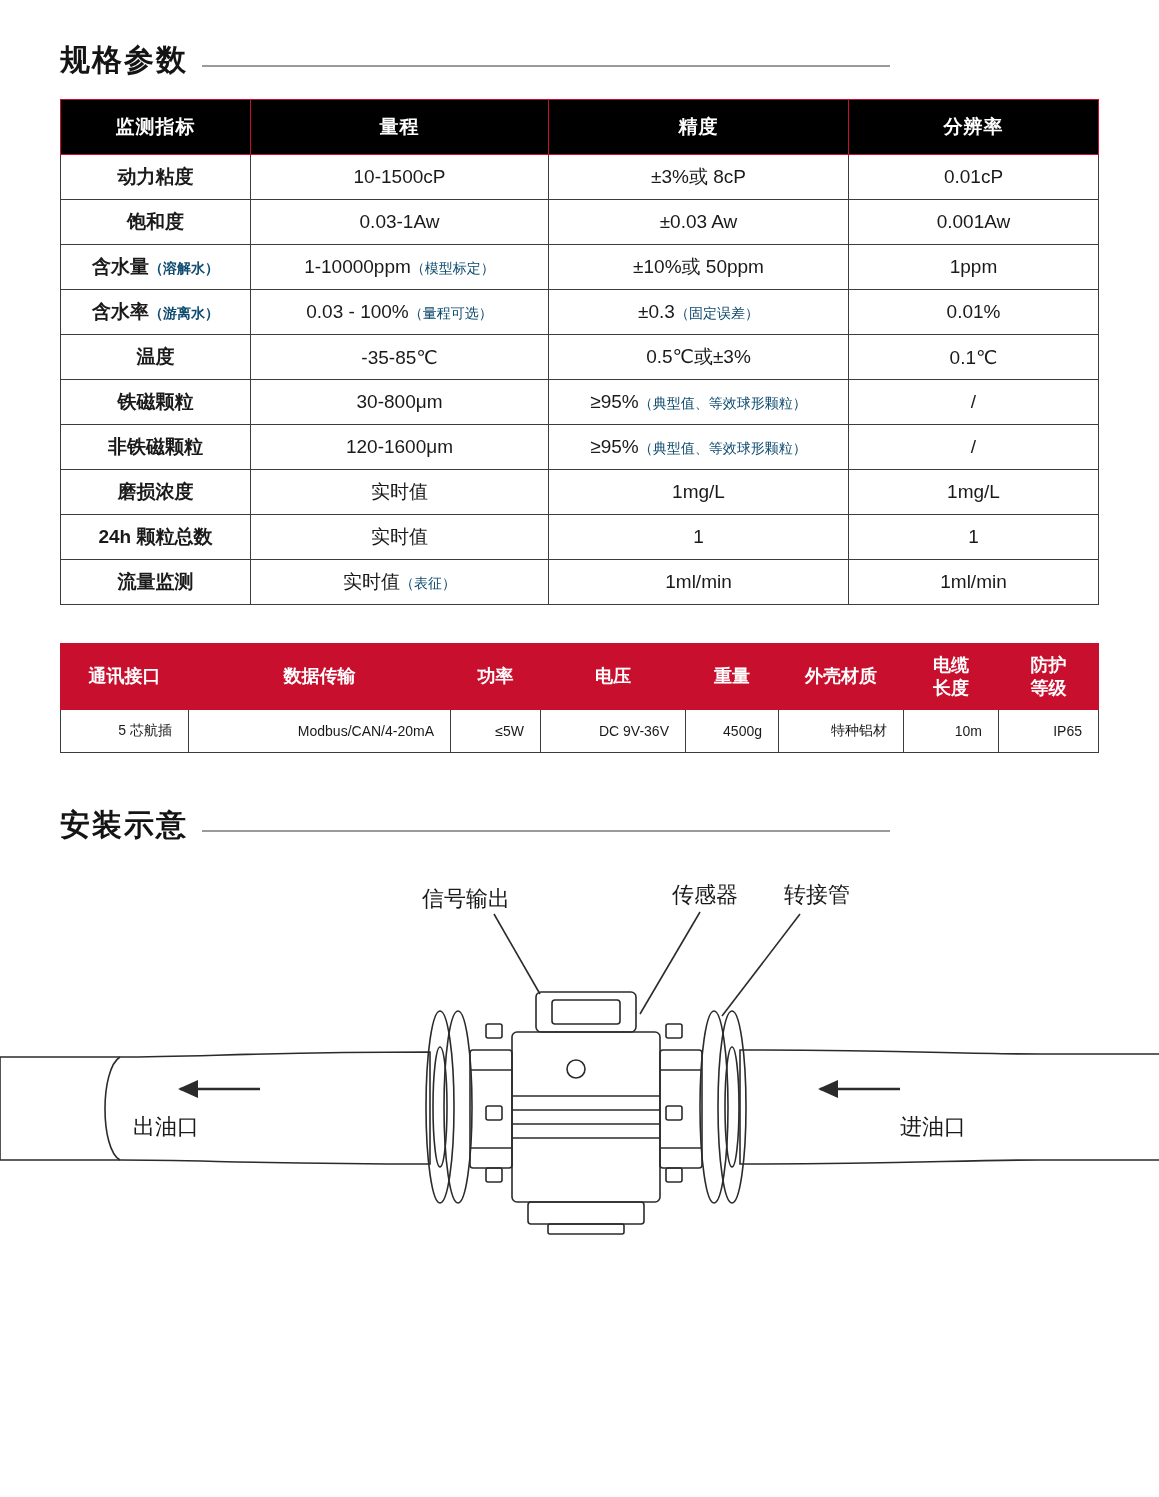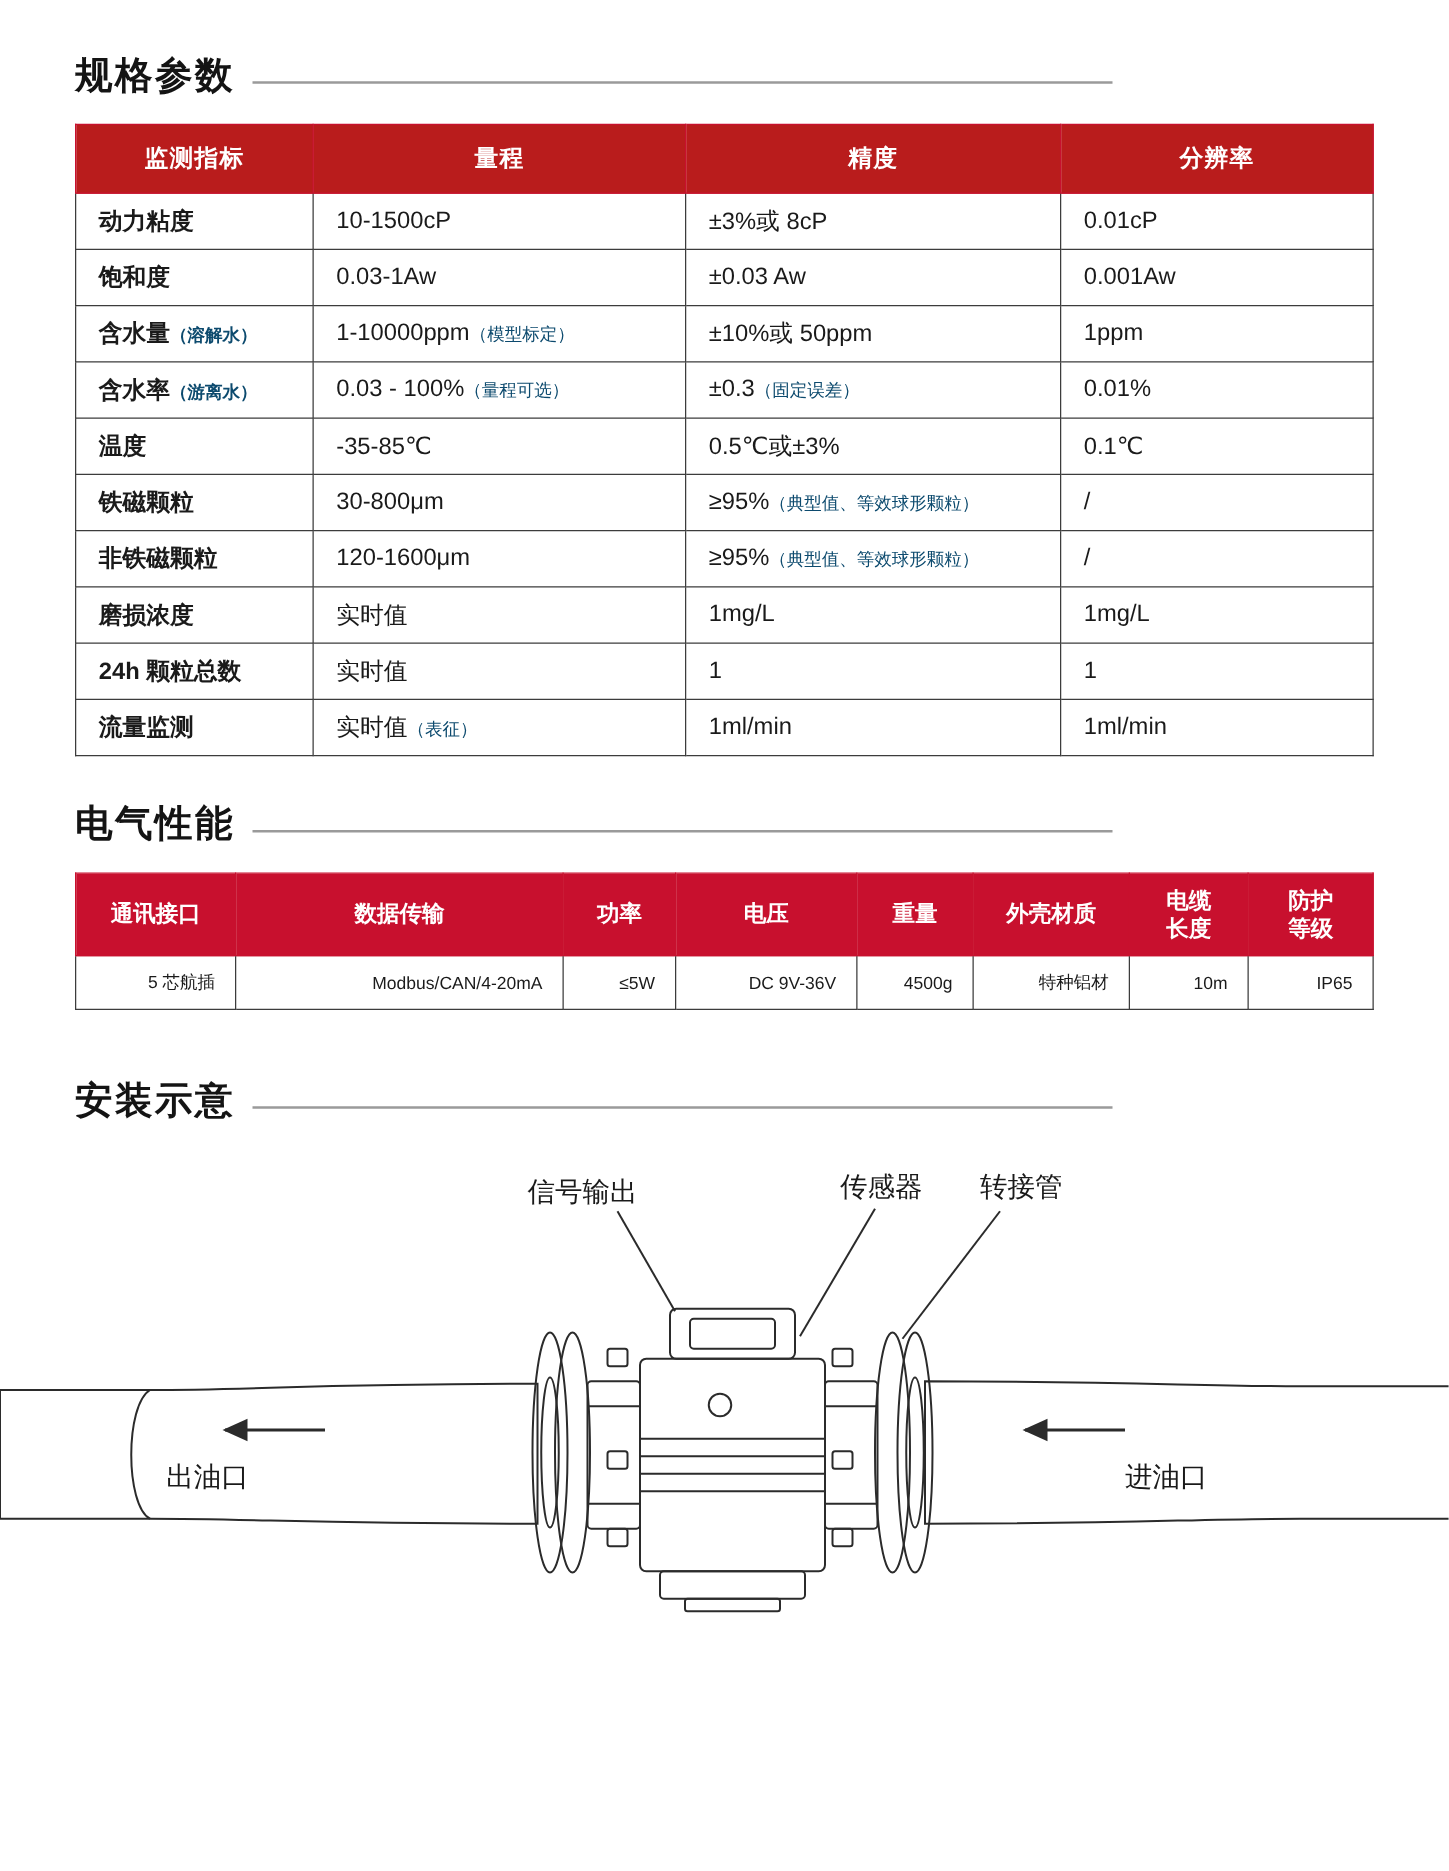--- a/index.html
+++ b/index.html
@@ -44,32 +44,33 @@
     margin-top: 10px;
   }
 
   
   table.spec {
     border-collapse: collapse;
     width: 1038px;
     table-layout: fixed;
   }
   table.spec th {
-    background: #b91c1c;
+    background: #000000;
     color: #ffffff;
     font-size: 19px;
     font-weight: bold;
     padding: 14px 6px;
     border: 1px solid #c8102e;
     letter-spacing: 1px;
   }
   table.spec td {
     border: 1px solid #3c3c3c;
     font-size: 19px;
-    padding: 7px 18px;
+    text-align: center;
+    padding: 7px 2px;
     height: 30px;
     color: #1a1a1a;
   }
   table.spec td.lbl {
     font-weight: bold;
     font-size: 19px;
   }
   .small {
     font-size: 14px;
     color: #0c4a6e;
@@ -201,24 +202,20 @@
         <td class="lbl"><span>流量监测</span></td>
         <td><span>实时值</span><span class="small">（表征）</span></td>
         <td><span>1ml/min</span></td>
         <td><span>1ml/min</span></td>
       </tr>
     </tbody>
   </table>
 
   <div class="spacer-1"></div>
 
-  <div class="section-head">
-    <div class="title">电气性能</div>
-    <div class="rule"></div>
-  </div>
 
   <table class="elec">
     <colgroup>
       <col style="width:128px">
         <col style="width:262px">
         <col style="width:90px">
       <col style="width:145px">
         <col style="width:93px">
         <col style="width:125px">
       <col style="width:95px">

